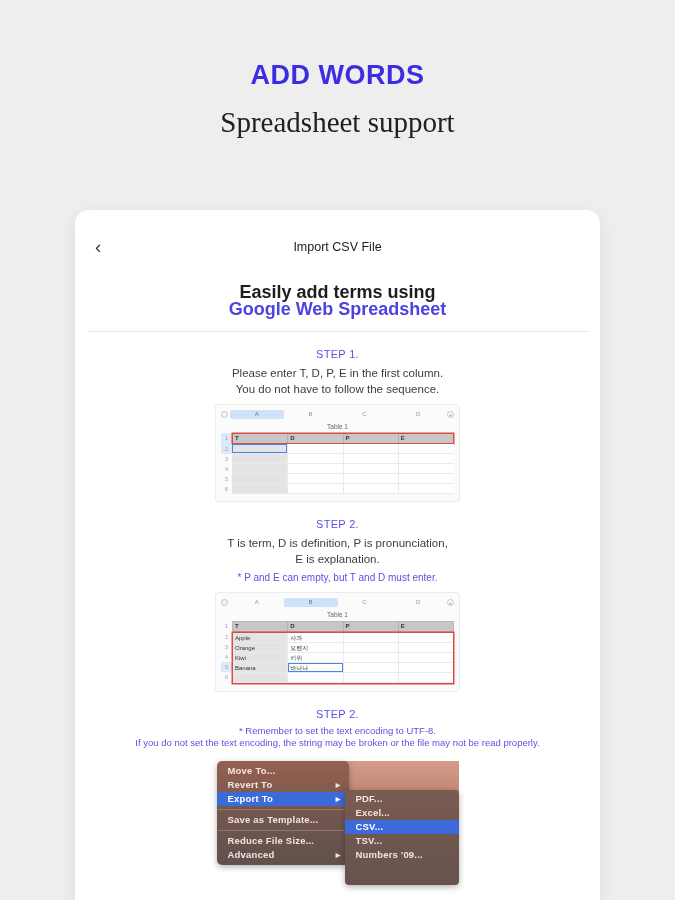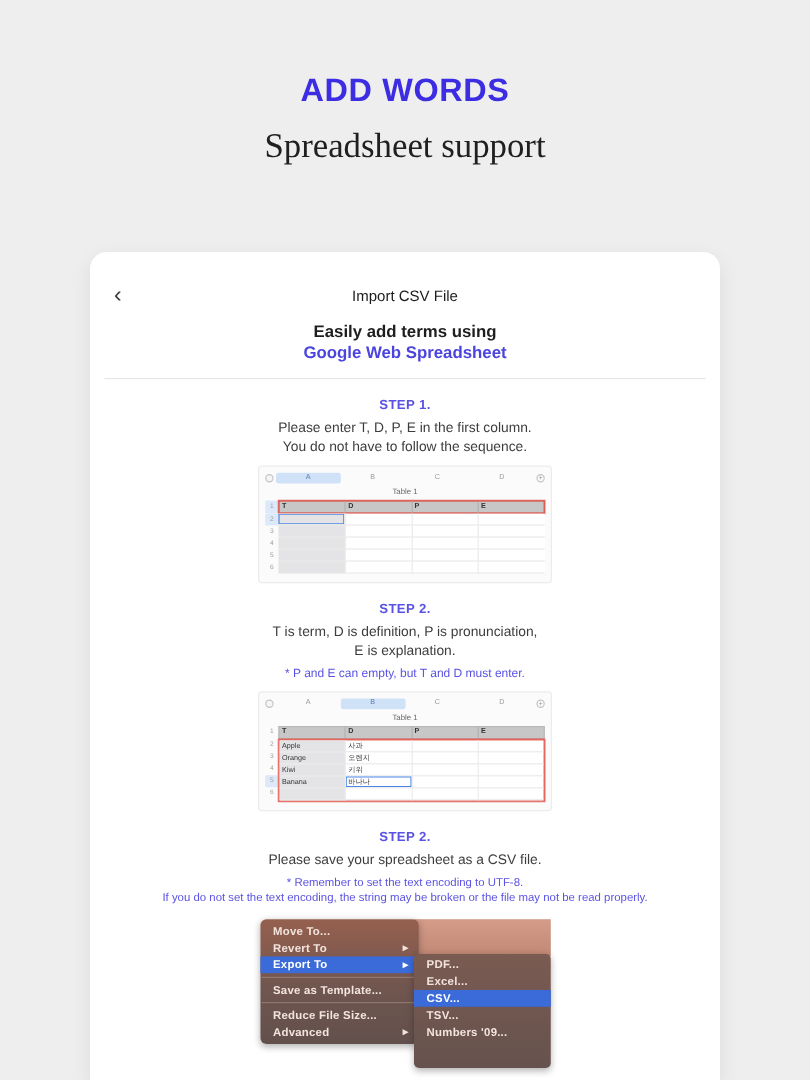--- a/index.html
+++ b/index.html
@@ -13,25 +13,25 @@
   .page-subtitle{position:absolute;top:106px;left:0;width:100%;text-align:center;
     font-size:29px;font-weight:500;color:#202020;font-family:Liberation Serif, serif;}
   
   .card{position:absolute;left:75px;top:210px;width:525px;height:690px;
     background:#ffffff;border-radius:14px 14px 0 0;
     box-shadow:0 6px 18px rgba(0,0,0,.08);overflow:hidden;}
   .card-header{position:relative;height:26px;margin-top:24px;}
   .back-btn{position:absolute;left:20px;top:1px;font-size:19px;line-height:24px;
     color:#3a3a3a;cursor:pointer;}
   .card-title{text-align:center;font-size:12.5px;font-weight:400;color:#1c1c1c;line-height:26px;}
-  .intro{margin-top:8px;text-align:center;font-size:14px;font-weight:700;
+  .intro{margin-top:24px;text-align:center;font-size:18px;font-weight:700;
     color:#1e1e1e;line-height:17px;}
   .intro .link{color:#4b44e0;cursor:pointer;}
   .divider{height:1px;background:#e6e6e6;margin:13px 12px 0;}
-  .step-label{margin-top:16px;text-align:center;font-size:11px;font-weight:700;
+  .step-label{margin-top:16px;text-align:center;font-size:11px;font-weight:400;
     color:#5a52e4;letter-spacing:.3px;}
   .step-lines{margin-top:6px;text-align:center;font-size:11.5px;color:#3d3d3d;line-height:15.5px;}
   .blue-note{margin-top:5px;text-align:center;font-size:10px;color:#5a52e4;line-height:12.5px;}
   .blue-note.small{font-size:9.5px;}
   
   .sheet{width:245px;margin:7px auto 0;background:#fbfbfb;border:1px solid #ececec;
     border-radius:3px;padding:5px 5px 7px;box-sizing:border-box;}
   .sh-top{display:flex;align-items:center;height:9px;}
   .sh-corner{width:7px;height:7px;border:1px solid #c4c4c4;border-radius:50%;
     background:#f5f5f5;margin-right:2px;box-sizing:border-box;}
@@ -234,23 +234,20 @@
           <span class="sh-c cola"></span>
             <span class="sh-c"></span>
           <span class="sh-c"></span>
             <span class="sh-c"></span>
         </div>
       </div>
     </div>
   </div>
 
   <div class="step-label">STEP 2.</div>
-  <div class="step-lines">
-    <div>Please save your spreadsheet as a CSV file.</div>
-  </div>
   <div class="blue-note small">
     <div>* Remember to set the text encoding to UTF-8.</div>
     <div>If you do not set the text encoding, the string may be broken or the file may not be read properly.</div>
   </div>
 
   <div class="menu-shot">
     <div class="menu-bg"></div>
     <div class="menu-left">
       <div class="mi">
         <span>Move To...</span>

